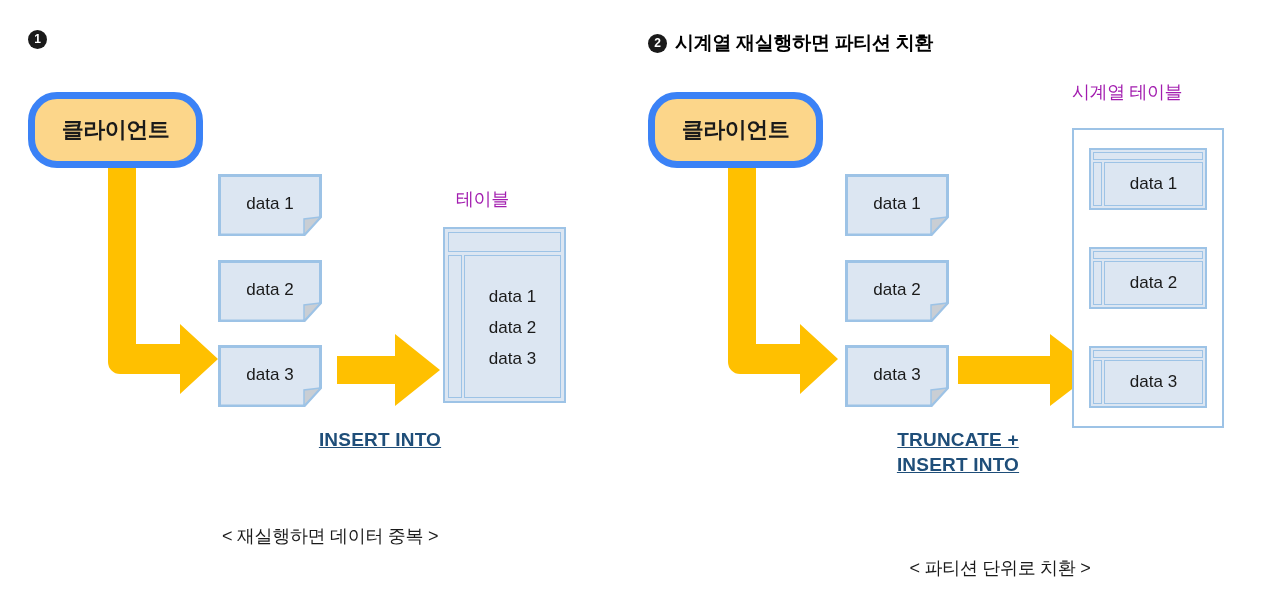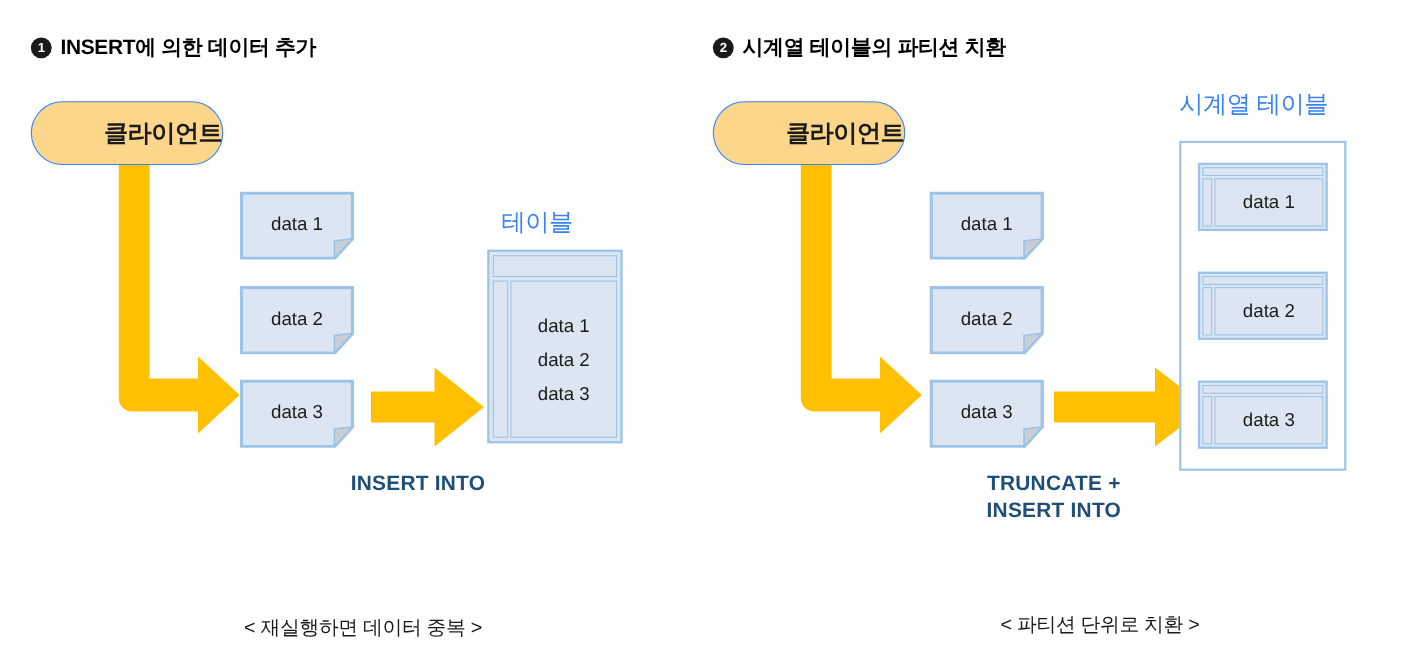--- a/index.html
+++ b/index.html
@@ -41,27 +41,27 @@
     line-height: 1;
     flex: 0 0 auto;
     padding-bottom: 1px;
     box-sizing: border-box;
   }
 
   
   .client-pill {
     position: absolute;
     width: 175px;
-    height: 58px;
+    height: 76px;
     border-radius: 29px;
     background: #fcd68a;
-    border: 1px solid #3b82f6;
-    display: flex;
-    align-items: center;
-    justify-content: flex-end;
+    border: 7px solid #3b82f6;
+    display: flex;
+    align-items: center;
+    justify-content: center;
     font-size: 22px;
     font-weight: bold;
     letter-spacing: -0.5px;
     box-sizing: border-box;
     color: #1a1a1a;
   }
 
   
   .elbow-arrow { position: absolute; }
 
@@ -123,24 +123,24 @@
     gap: 14px;
     padding-top: 2px;
   }
   .bt-row {
     font-size: 17px;
     color: #1a1a1a;
     line-height: 1;
   }
   .table-caption {
     position: absolute;
-    font-size: 22px;
+    font-size: 18px;
     letter-spacing: -0.4px;
     white-space: nowrap;
-    color: #3b82f6;
+    color: #a21caf;
   }
 
   
   .ts-container {
     position: absolute;
     background: #ffffff;
     border: 2px solid #9dc3e6;
     box-sizing: border-box;
   }
   .partition {
@@ -183,38 +183,38 @@
   
   .sql-label {
     position: absolute;
     color: #1f4e79;
     font-size: 19px;
     font-weight: bold;
     letter-spacing: 0.2px;
     text-align: center;
     line-height: 1.32;
     white-space: pre-line;
+    text-decoration: underline;
   }
 
   
   .bottom-caption {
     position: absolute;
     font-size: 18px;
     letter-spacing: -0.3px;
     white-space: nowrap;
     color: #1a1a1a;
     text-align: center;
   }
 </style>
 </head>
 <body>
 
 <div class="panel-heading" style="left:28px; top:30px;">
   <span class="num-badge">1</span>
-  <span>INSERT에 의한 데이터 추가</span>
 </div>
 
 <div class="elbow-arrow" style="left:92px; top:134px; width:130px; height:260px;">
   <svg width="130" height="260" viewBox="0 0 130 260" xmlns="http://www.w3.org/2000/svg">
     <path d="M16 0 L44 0 L44 210 L88 210 L88 190 L126 225 L88 260 L88 240 L28 240
              A12 12 0 0 1 16 228 Z" fill="#FFC000"></path>
   </svg>
 </div>
 
 <div class="client-pill" style="left:28px; top:92px;">
@@ -258,25 +258,25 @@
   <div class="bt-leftcol"></div>
   <div class="bt-body">
     <div class="bt-row">data 1</div>
     <div class="bt-row">data 2</div>
     <div class="bt-row">data 3</div>
   </div>
 </div>
 
 <div class="sql-label" style="left:282px; top:427px; width:196px;">INSERT INTO</div>
 
-<div class="bottom-caption" style="left:178px; top:524px; width:304px;margin-top:34px;">&lt; 재실행하면 데이터 중복 &gt;</div>
+<div class="bottom-caption" style="left:178px; top:524px; width:304px;">&lt; 재실행하면 데이터 중복 &gt;</div>
 
 <div class="panel-heading" style="left:648px; top:30px;">
   <span class="num-badge">2</span>
-  <span>시계열 테이블의 파티션 치환</span>
+  <span>시계열 재실행하면 파티션 치환</span>
 </div>
 
 <div class="elbow-arrow" style="left:712px; top:134px; width:130px; height:260px;">
   <svg width="130" height="260" viewBox="0 0 130 260" xmlns="http://www.w3.org/2000/svg">
     <path d="M16 0 L44 0 L44 210 L88 210 L88 190 L126 225 L88 260 L88 240 L28 240
              A12 12 0 0 1 16 228 Z" fill="#FFC000"></path>
   </svg>
 </div>
 
 <div class="client-pill" style="left:648px; top:92px;">

